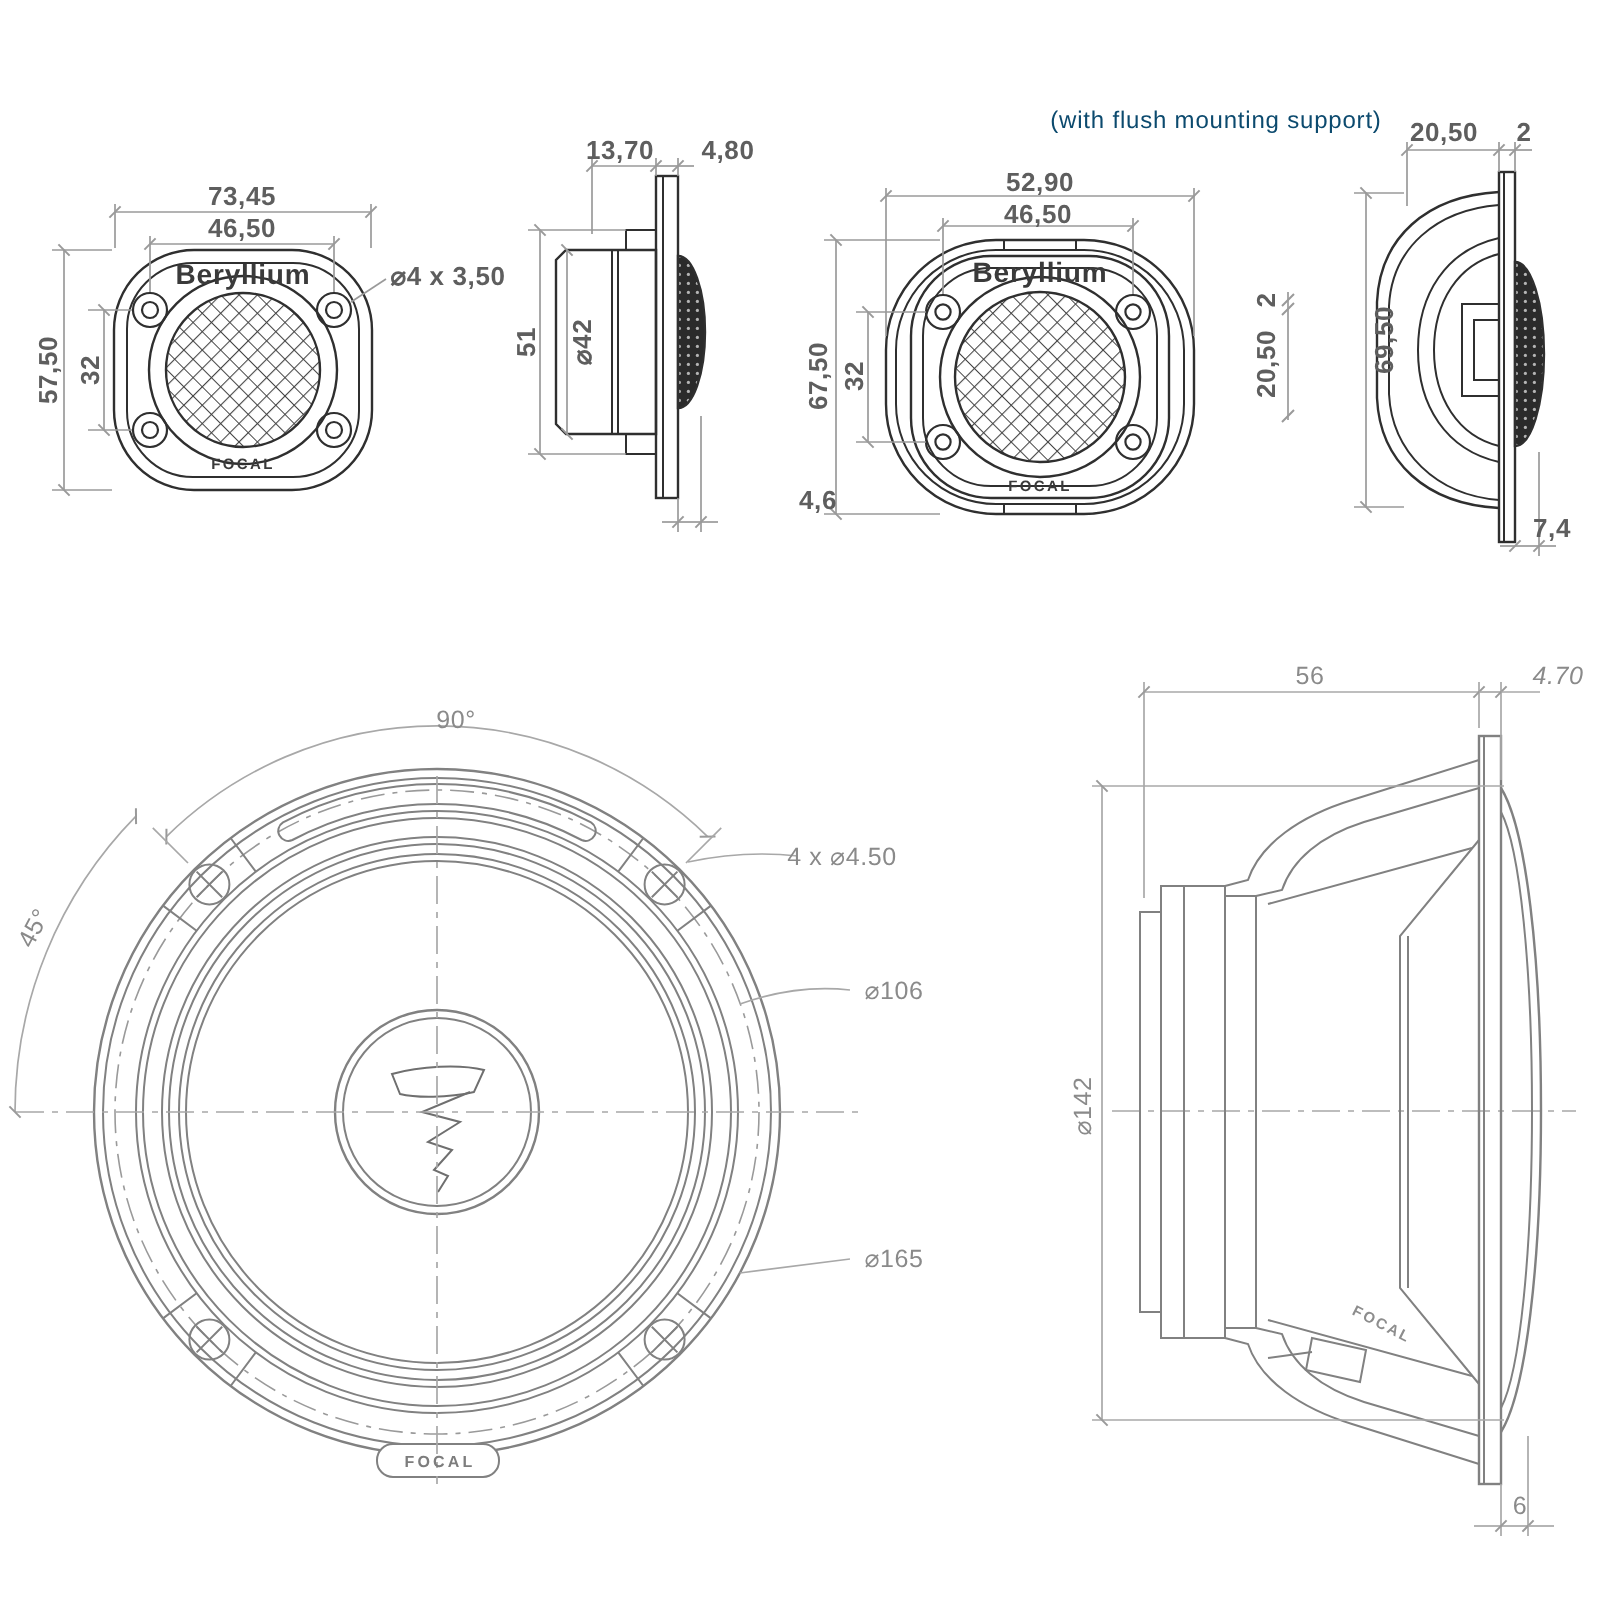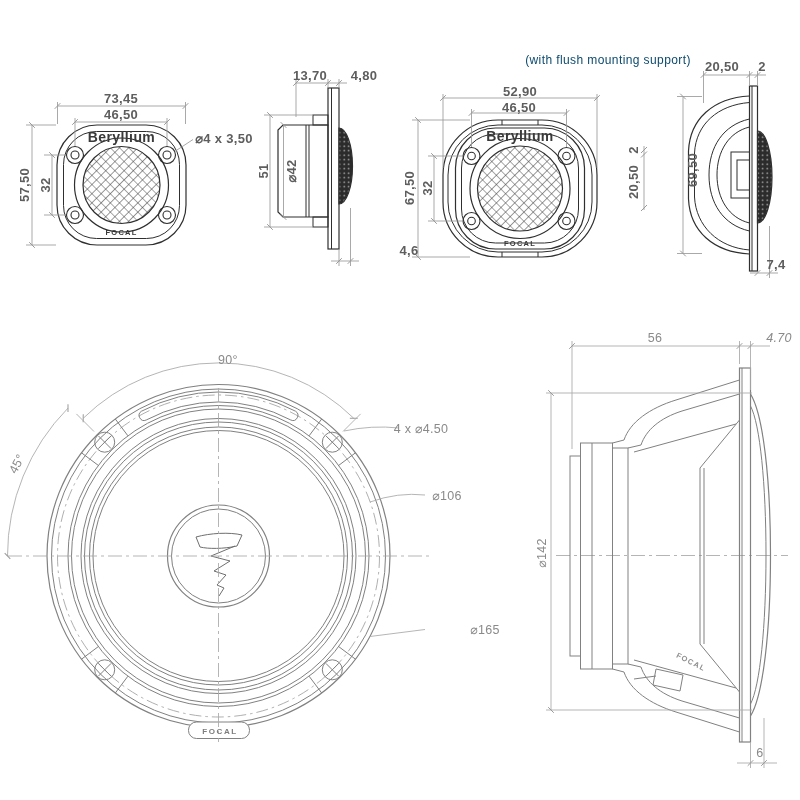--- a/index.html
+++ b/index.html
@@ -280,21 +280,21 @@
 
   <span class="lbl dimT" style="left:722px;top:66px;">20,50</span>
   <span class="lbl dimT" style="left:762px;top:66px;">2</span>
   <span class="lbl dimT rot" style="left:692px;top:170px;">69,50</span>
   <span class="lbl dimT" style="left:776px;top:264px;">7,4</span>
 
   <span class="lbl dimB" style="left:228px;top:335px;margin-top:25px;">90°</span>
   <span class="lbl dimB rot62" style="left:17px;top:464px;">45°</span>
   <span class="lbl dimB" style="left:421px;top:428px;">4 x ⌀4.50</span>
   <span class="lbl dimB" style="left:447px;top:495px;">⌀106</span>
-  <span class="lbl dimB" style="left:447px;top:629px;margin-left:38px;">⌀165</span>
+  <span class="lbl dimB" style="left:447px;top:629px;">⌀165</span>
   <span class="lbl badge" style="left:220px;top:730.5px;">FOCAL</span>
 
   <span class="lbl dimB" style="left:655px;top:338px;">56</span>
   <span class="lbl dimB" style="left:779px;top:338px;font-style:italic;">4.70</span>
   <span class="lbl dimB rot" style="left:541px;top:553px;">⌀142</span>
   <span class="lbl dimB" style="left:760px;top:753px;">6</span>
   <span class="lbl basketTxt rot27" style="left:691px;top:662px;">FOCAL</span>
 
 </div>
 

